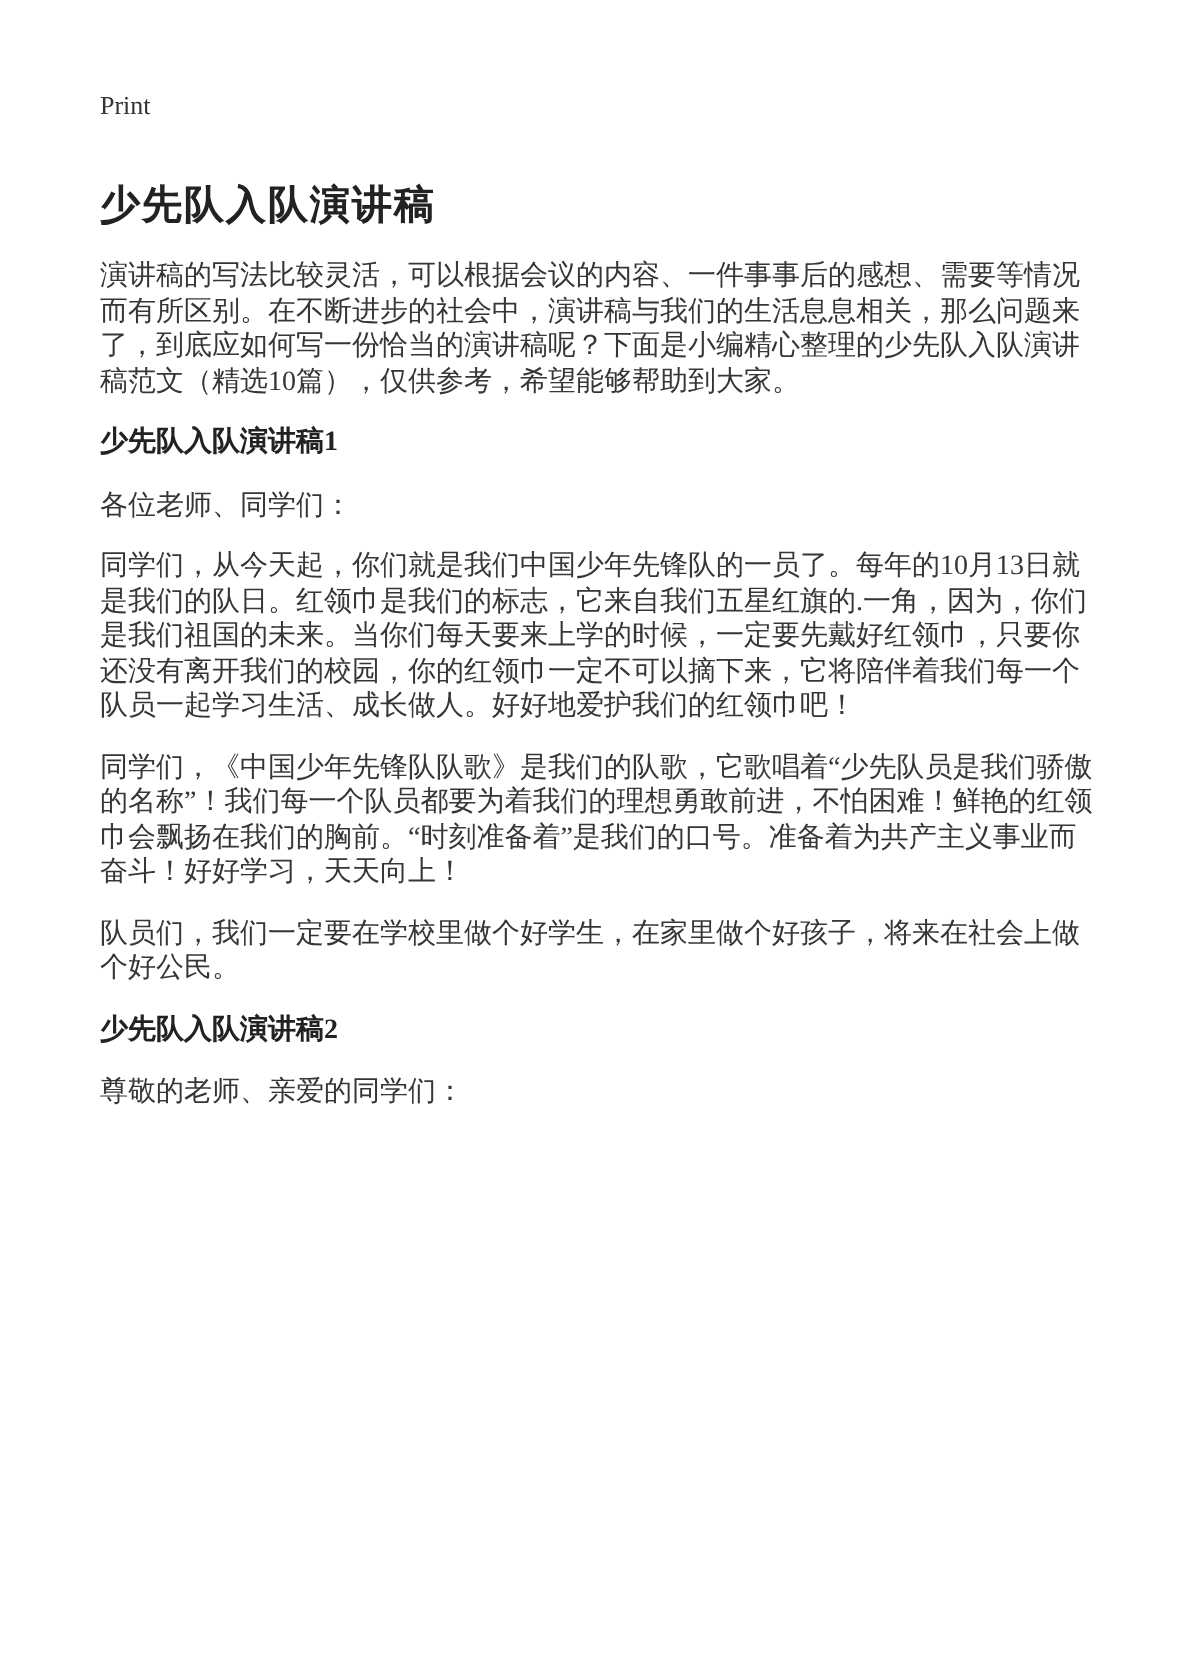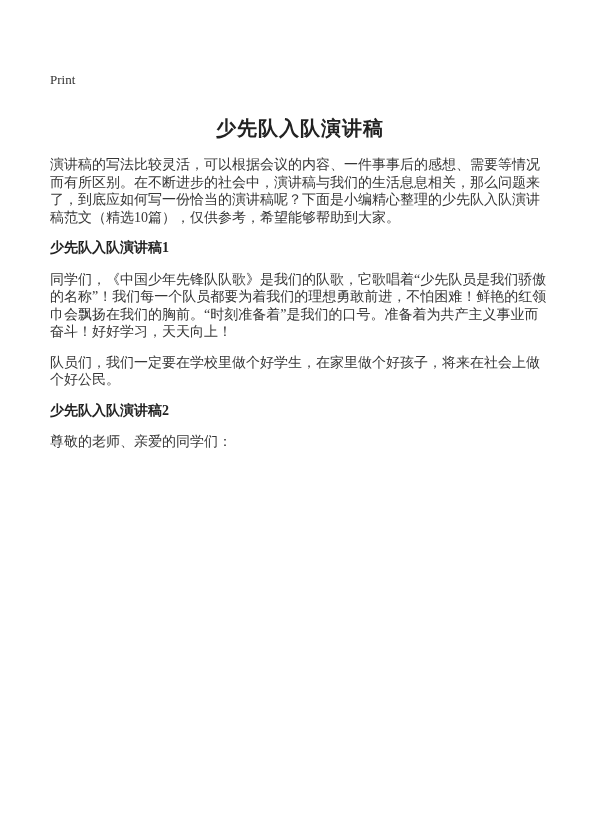--- a/index.html
+++ b/index.html
@@ -8,36 +8,35 @@
     height: 828px;
     background: #ffffff;
     color: #363636;
     font-family: "Liberation Serif", "DejaVu Serif", serif;
     overflow: hidden;
   }
   .page {
     box-sizing: border-box;
     width: 600px;
     height: 828px;
-    padding: 70px 50px 0 50px;
+    padding: 44px 50px 0 50px;
     background: #ffffff;
     font-family: Liberation Serif, serif;
   }
   .print-link {
     display: inline-block;
     font-size: 13px;
     line-height: 16px;
     color: #333333;
     text-decoration: none;
     cursor: pointer;
   }
   .doc-title {
     font-size: 20px;
     font-weight: bold;
-    text-align: center;
     color: #222222;
     margin: 27px 0 14px 0;
     letter-spacing: 1px;
   }
   .subtitle {
     font-size: 14px;
     line-height: 17.5px;
     margin: 0 0 14px 0;
     color: #363636;
   }
@@ -62,20 +61,22 @@
 
   <a class="print-link">Print</a>
 
   <h1 class="doc-title">少先队入队演讲稿</h1>
 
 
   <p class="para">演讲稿的写法比较灵活，可以根据会议的内容、一件事事后的感想、需要等情况而有所区别。在不断进步的社会中，演讲稿与我们的生活息息相关，那么问题来了，到底应如何写一份恰当的演讲稿呢？下面是小编精心整理的少先队入队演讲稿范文（精选10篇），仅供参考，希望能够帮助到大家。</p>
 
   <h2 class="section-heading">少先队入队演讲稿1</h2>
 
+  <p class="para">各位老师、同学们：</p>
+  <p class="para">同学们，从今天起，你们就是我们中国少年先锋队的一员了。每年的10月13日就是我们的队日。红领巾是我们的标志，它来自我们五星红旗的.一角，因为，你们是我们祖国的未来。当你们每天要来上学的时候，一定要先戴好红领巾，只要你还没有离开我们的校园，你的红领巾一定不可以摘下来，它将陪伴着我们每一个队员一起学习生活、成长做人。好好地爱护我们的红领巾吧！</p>
   <p class="para">同学们，《中国少年先锋队队歌》是我们的队歌，它歌唱着“少先队员是我们骄傲的名称”！我们每一个队员都要为着我们的理想勇敢前进，不怕困难！鲜艳的红领巾会飘扬在我们的胸前。“时刻准备着”是我们的口号。准备着为共产主义事业而奋斗！好好学习，天天向上！</p>
   <p class="para">队员们，我们一定要在学校里做个好学生，在家里做个好孩子，将来在社会上做个好公民。</p>
 
   <h2 class="section-heading">少先队入队演讲稿2</h2>
 
   <p class="para">尊敬的老师、亲爱的同学们：</p>
 
 </div>
 
 </body></html>

